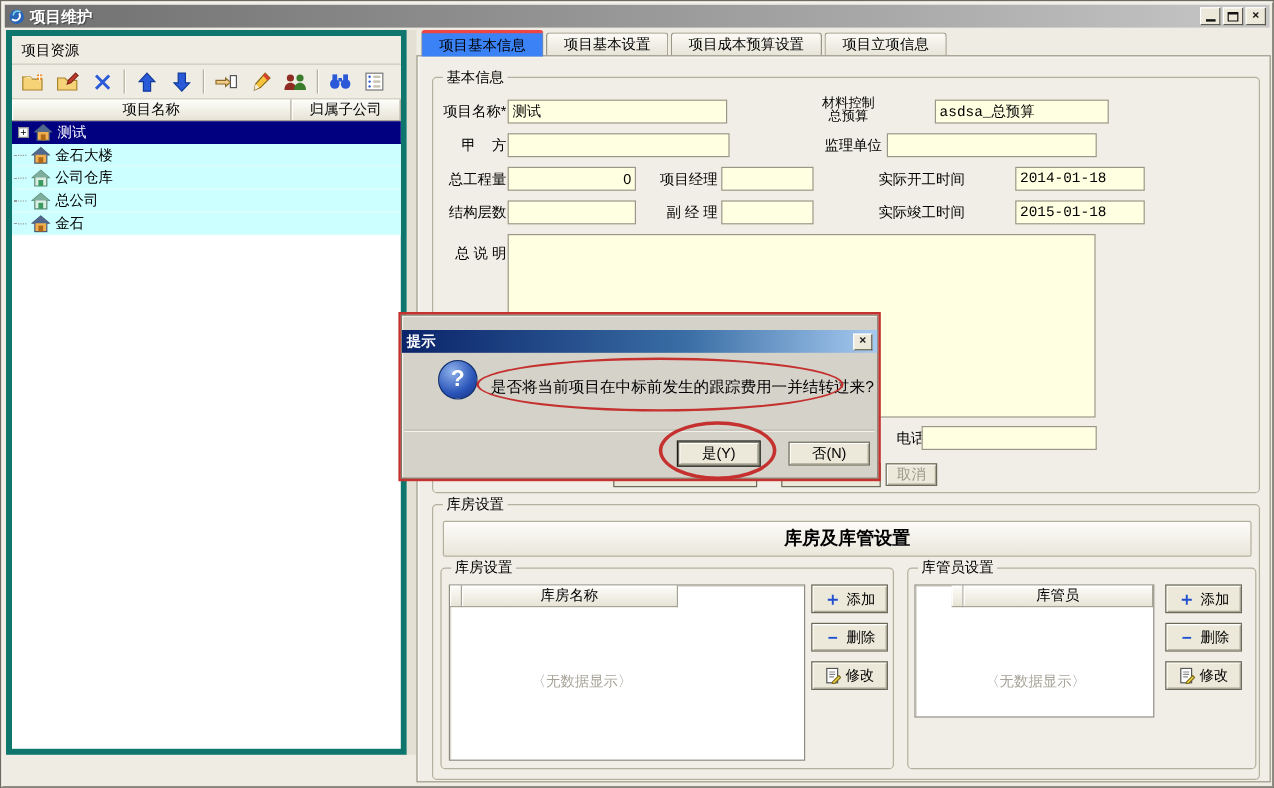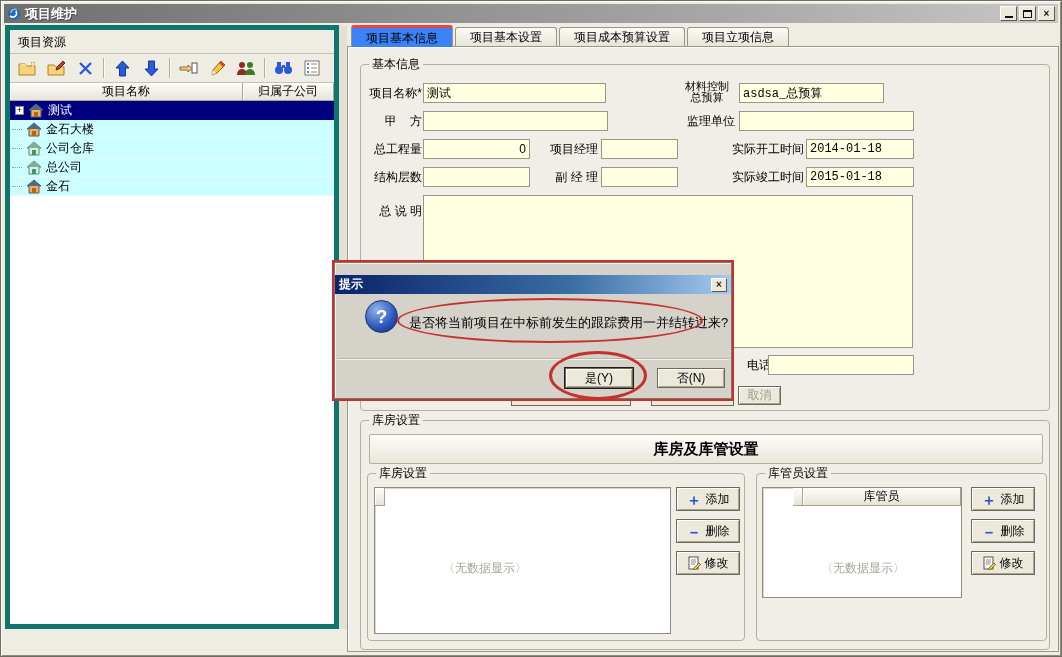--- a/index.html
+++ b/index.html
@@ -52,21 +52,21 @@
               box-shadow:inset 1px 1px 0 #fcfbf7; }
 
   
   .gbox { position:absolute; border:1px solid #b4b09e; border-radius:4px; }
   .gbox > .legend { position:absolute; top:-8px; left:8px; background:#f0eee6; padding:0 3px; line-height:14px; }
 
   .flabel { position:absolute; text-align:right; line-height:20px; white-space:pre; }
   .flabel2 { position:absolute; text-align:center; font-size:11px; line-height:11px; }
   .finput { position:absolute; background:#ffffe1; border:1px solid #9a968a; height:20px; padding:0 3px;
             font-family:"Liberation Sans","DejaVu Sans",sans-serif; font-size:12px; color:#000; }
-  .finput.mono { font-family:"Liberation Mono","DejaVu Sans Mono",monospace; font-size:12px; }
+  .finput.mono { font-family:"Liberation Mono","DejaVu Sans Mono",monospace; font-size:12px;margin-left:40px; }
   .ta-r { text-align:right; }
   .ftext { position:absolute; background:#ffffe1; border:1px solid #9a968a; resize:none;
            font-family:"Liberation Sans","DejaVu Sans",sans-serif; }
 
   .btn95 { background:#ece9da; border:1px solid #6b6959; box-shadow:inset 1px 1px 0 #fff, inset -1px -1px 0 #a9a593;
            font-size:12px; text-align:center; }
   .fragbtn { position:absolute; height:20px; background:#ece9da; border:1px solid #6b6959; }
   .cancel-btn { position:absolute; width:43px; height:19px; line-height:17px; color:#9a978c; }
 
   
@@ -330,20 +330,21 @@
 
       <div class="gbox" style="left:12px; top:373px; width:690px; height:230px;">
         <span class="legend">库房设置</span>
         <div class="banner" style="left:8px; top:13px; width:674px; height:30px;">库房及库管设置</div>
 
         <div class="gbox" style="left:6px; top:52px; width:378px; height:168px;">
           <span class="legend">库房设置</span>
           <div class="listbox" style="left:6px; top:13px; width:297px; height:147px;">
             <div class="lheader">
               <div class="lh-cell" style="width:10px;"></div>
+              <div class="lh-cell" style="width:180px;">库房名称</div>
             </div>
             <div class="nodata" style="left:20px; top:72px; width:180px; text-align:center;">〈无数据显示〉</div>
           </div>
           <div class="btn95 wbtn" style="left:308px; top:13px;">
             <span class="pm">＋</span>
               <span>添加</span>
           </div>
           <div class="btn95 wbtn" style="left:308px; top:45px;">
             <span class="pm">－</span>
               <span>删除</span>

